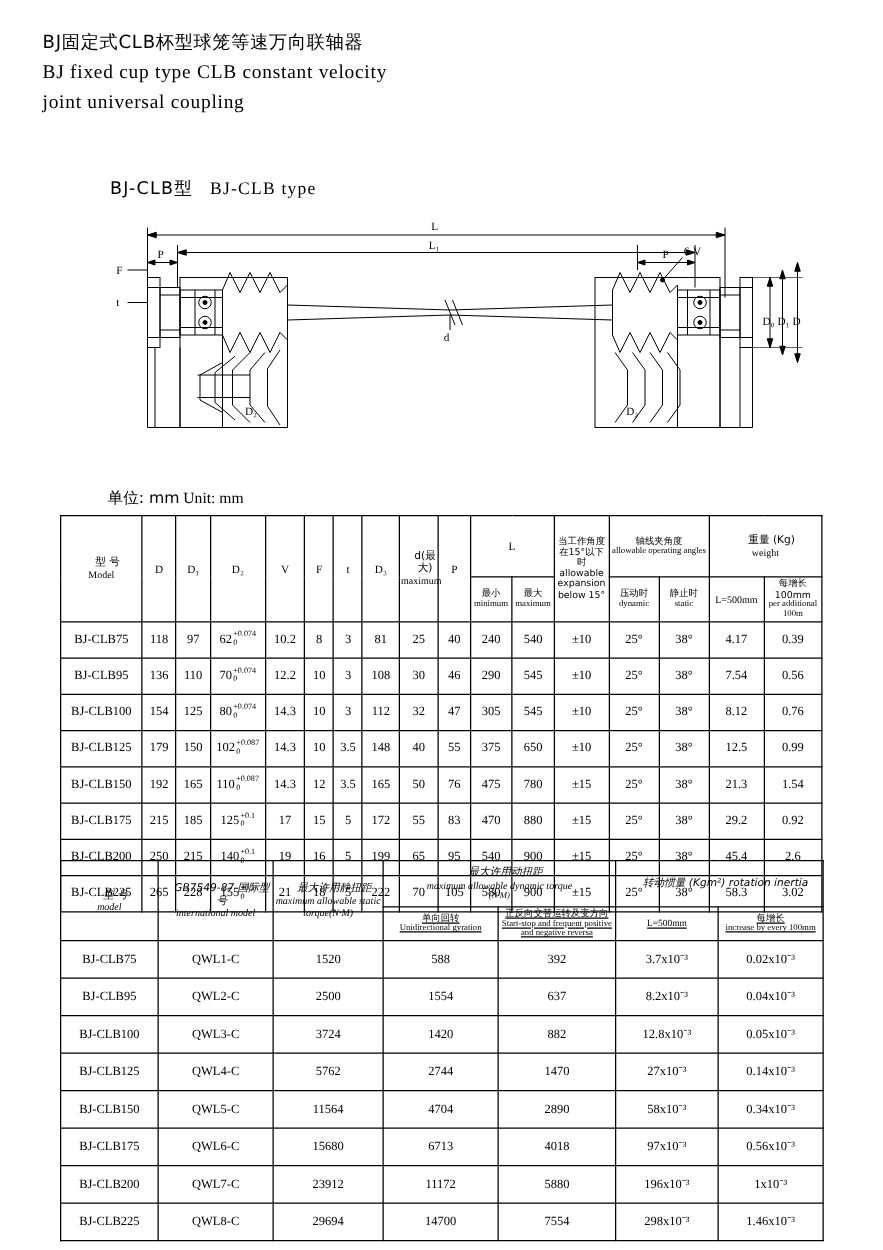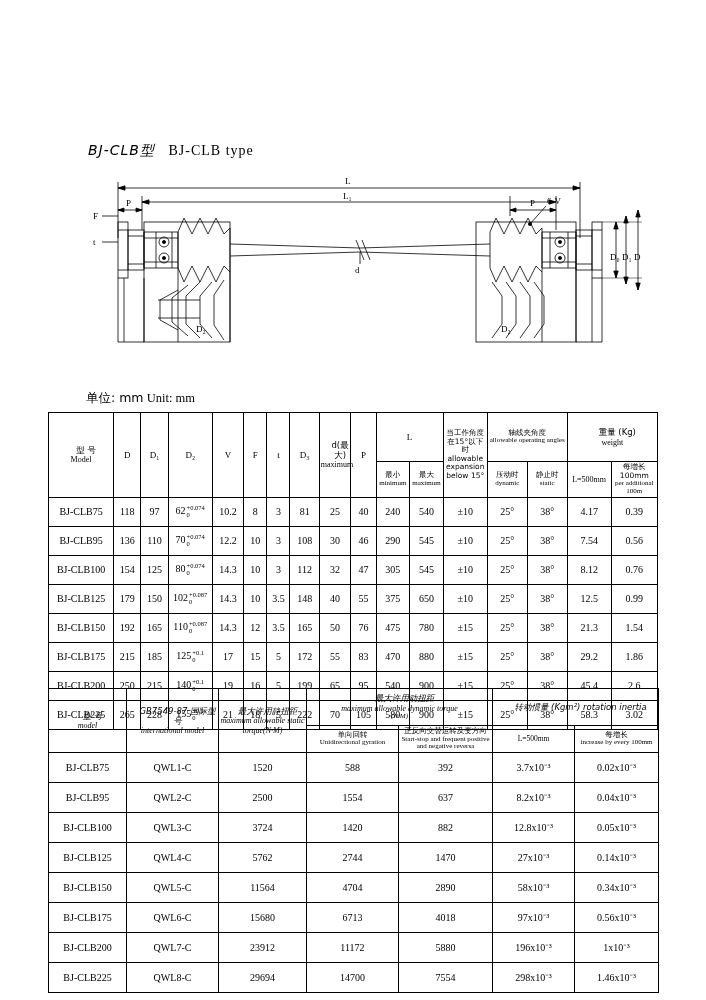--- a/index.html
+++ b/index.html
@@ -39,21 +39,21 @@
   .title-cn { font-family: "DejaVu Sans", sans-serif; font-size: 14.5px; }
 
   
   .fig-caption {
     position: absolute;
     left: 88px;
     top: 142px;
     font-size: 14px;
     letter-spacing: 1px;
   }
-  .fig-caption .cn { font-family: "DejaVu Sans", sans-serif; font-style: italic; }
+  .fig-caption .cn { font-family: "DejaVu Sans", sans-serif; }
 
   
   .drawing {
     position: absolute;
     left: 60px;
     top: 160px;
     width: 590px;
     height: 215px;
   }
   .drawing svg { display: block; }
@@ -110,28 +110,33 @@
   }
 
   #table2-wrap {
     position: absolute;
     left: 48px;
     top: 688px;
     width: 610px;
   }
   #table2 { width: 610px; }
   #table2 .hdr td { height: 34px; font-style: italic; }
-  #table2 .sub td { height: 18px; font-size: 7.5px; }
+  #table2 .sub td { height: 18px; font-size: 7.5px; text-decoration: underline; }
   #table2 .body td { height: 27px; font-size: 10px; }
 </style>
 </head>
 <body>
 
 <div class="page">
 
+  <div class="title-block">
+    <div class="title-line title-cn">BJ固定式CLB杯型球笼等速万向联轴器</div>
+    <div class="title-line">BJ fixed cup type CLB constant velocity</div>
+    <div class="title-line">joint universal coupling</div>
+  </div>
 
   <div class="fig-caption">
     <span class="cn">BJ-CLB型</span>
     &nbsp;&nbsp;<span>BJ-CLB type</span>
   </div>
 
   <div class="drawing">
     <svg width="590" height="215" viewBox="0 0 590 215" xmlns="http://www.w3.org/2000/svg">
       <g stroke="#000" fill="none" stroke-width="0.8">
 
@@ -443,21 +448,21 @@
           <td>5</td>
           <td>172</td>
           <td>55</td>
           <td>83</td>
           <td>470</td>
           <td>880</td>
           <td>±15</td>
           <td>25°</td>
           <td>38°</td>
           <td>29.2</td>
-          <td>1.86</td>
+          <td>0.92</td>
         </tr>
         <tr class="body">
           <td class="model-cell">BJ-CLB200</td>
           <td>250</td>
           <td>215</td>
           <td><span>140</span><span class="tolerance"><span>+0.1</span><br><span>0</span></span></td>
           <td>19</td>
           <td>16</td>
           <td>5</td>
           <td>199</td>

